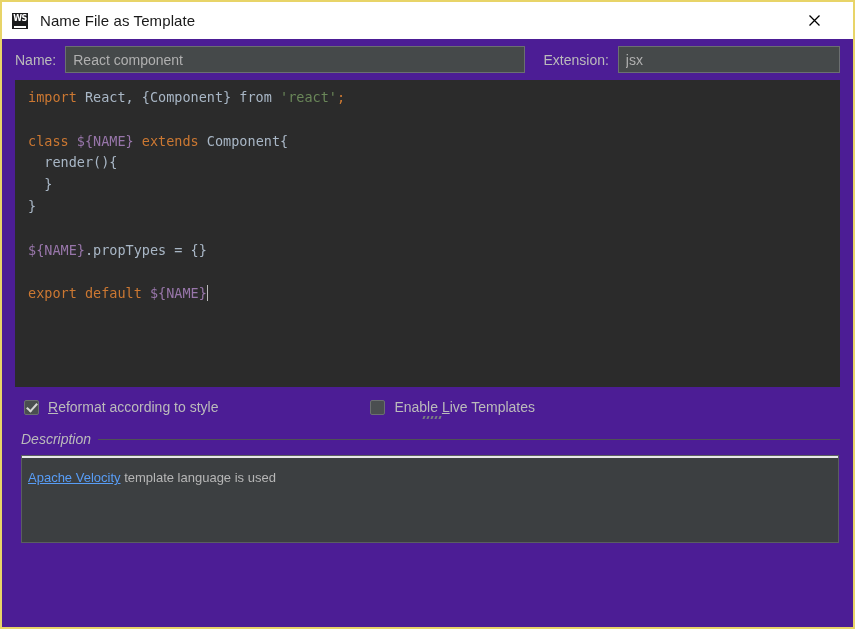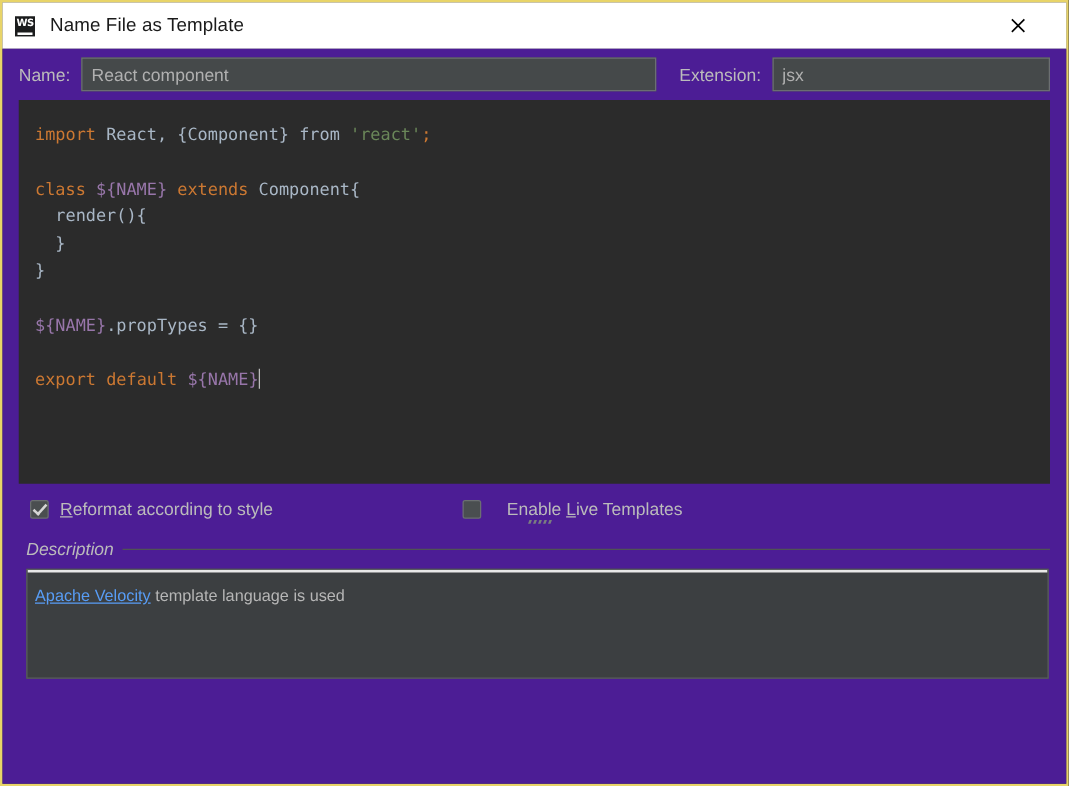--- a/index.html
+++ b/index.html
@@ -119,21 +119,21 @@
   .name-field { width: 475px; }
   .ext-label { margin-left: 18px; }
   .ext-field { width: 229px; }
 
   
   .editor {
     background: #2b2b2b;
     height: 307px;
     min-height: 307px;
     box-sizing: border-box;
-    padding: 18px 0 0 13px;
+    padding: 7px 0 0 13px;
     overflow: hidden;
     position: relative;
   }
   .code {
     font-family: "DejaVu Sans Mono", "Liberation Mono", monospace;
     font-size: 13.5px;
     line-height: 21.8px;
     color: #a9b7c6;
     white-space: pre;
     margin: 0;
@@ -159,21 +159,21 @@
     min-height: 39px;
     position: relative;
     padding-left: 9px;
     box-sizing: border-box;
   }
   .checkbox-wrap {
     display: flex;
     align-items: flex-end;
     cursor: default;
   }
-  .cb2 { margin-left: 152px; gap: 11px; }
+  .cb2 { margin-left: 152px; }
   .cbox {
     width: 15px;
     height: 15px;
     border: 1px solid #6b6f71;
     background: #4a4e50;
     border-radius: 2px;
     box-sizing: border-box;
     margin-right: 9px;
     position: relative;
     flex: 0 0 auto;

